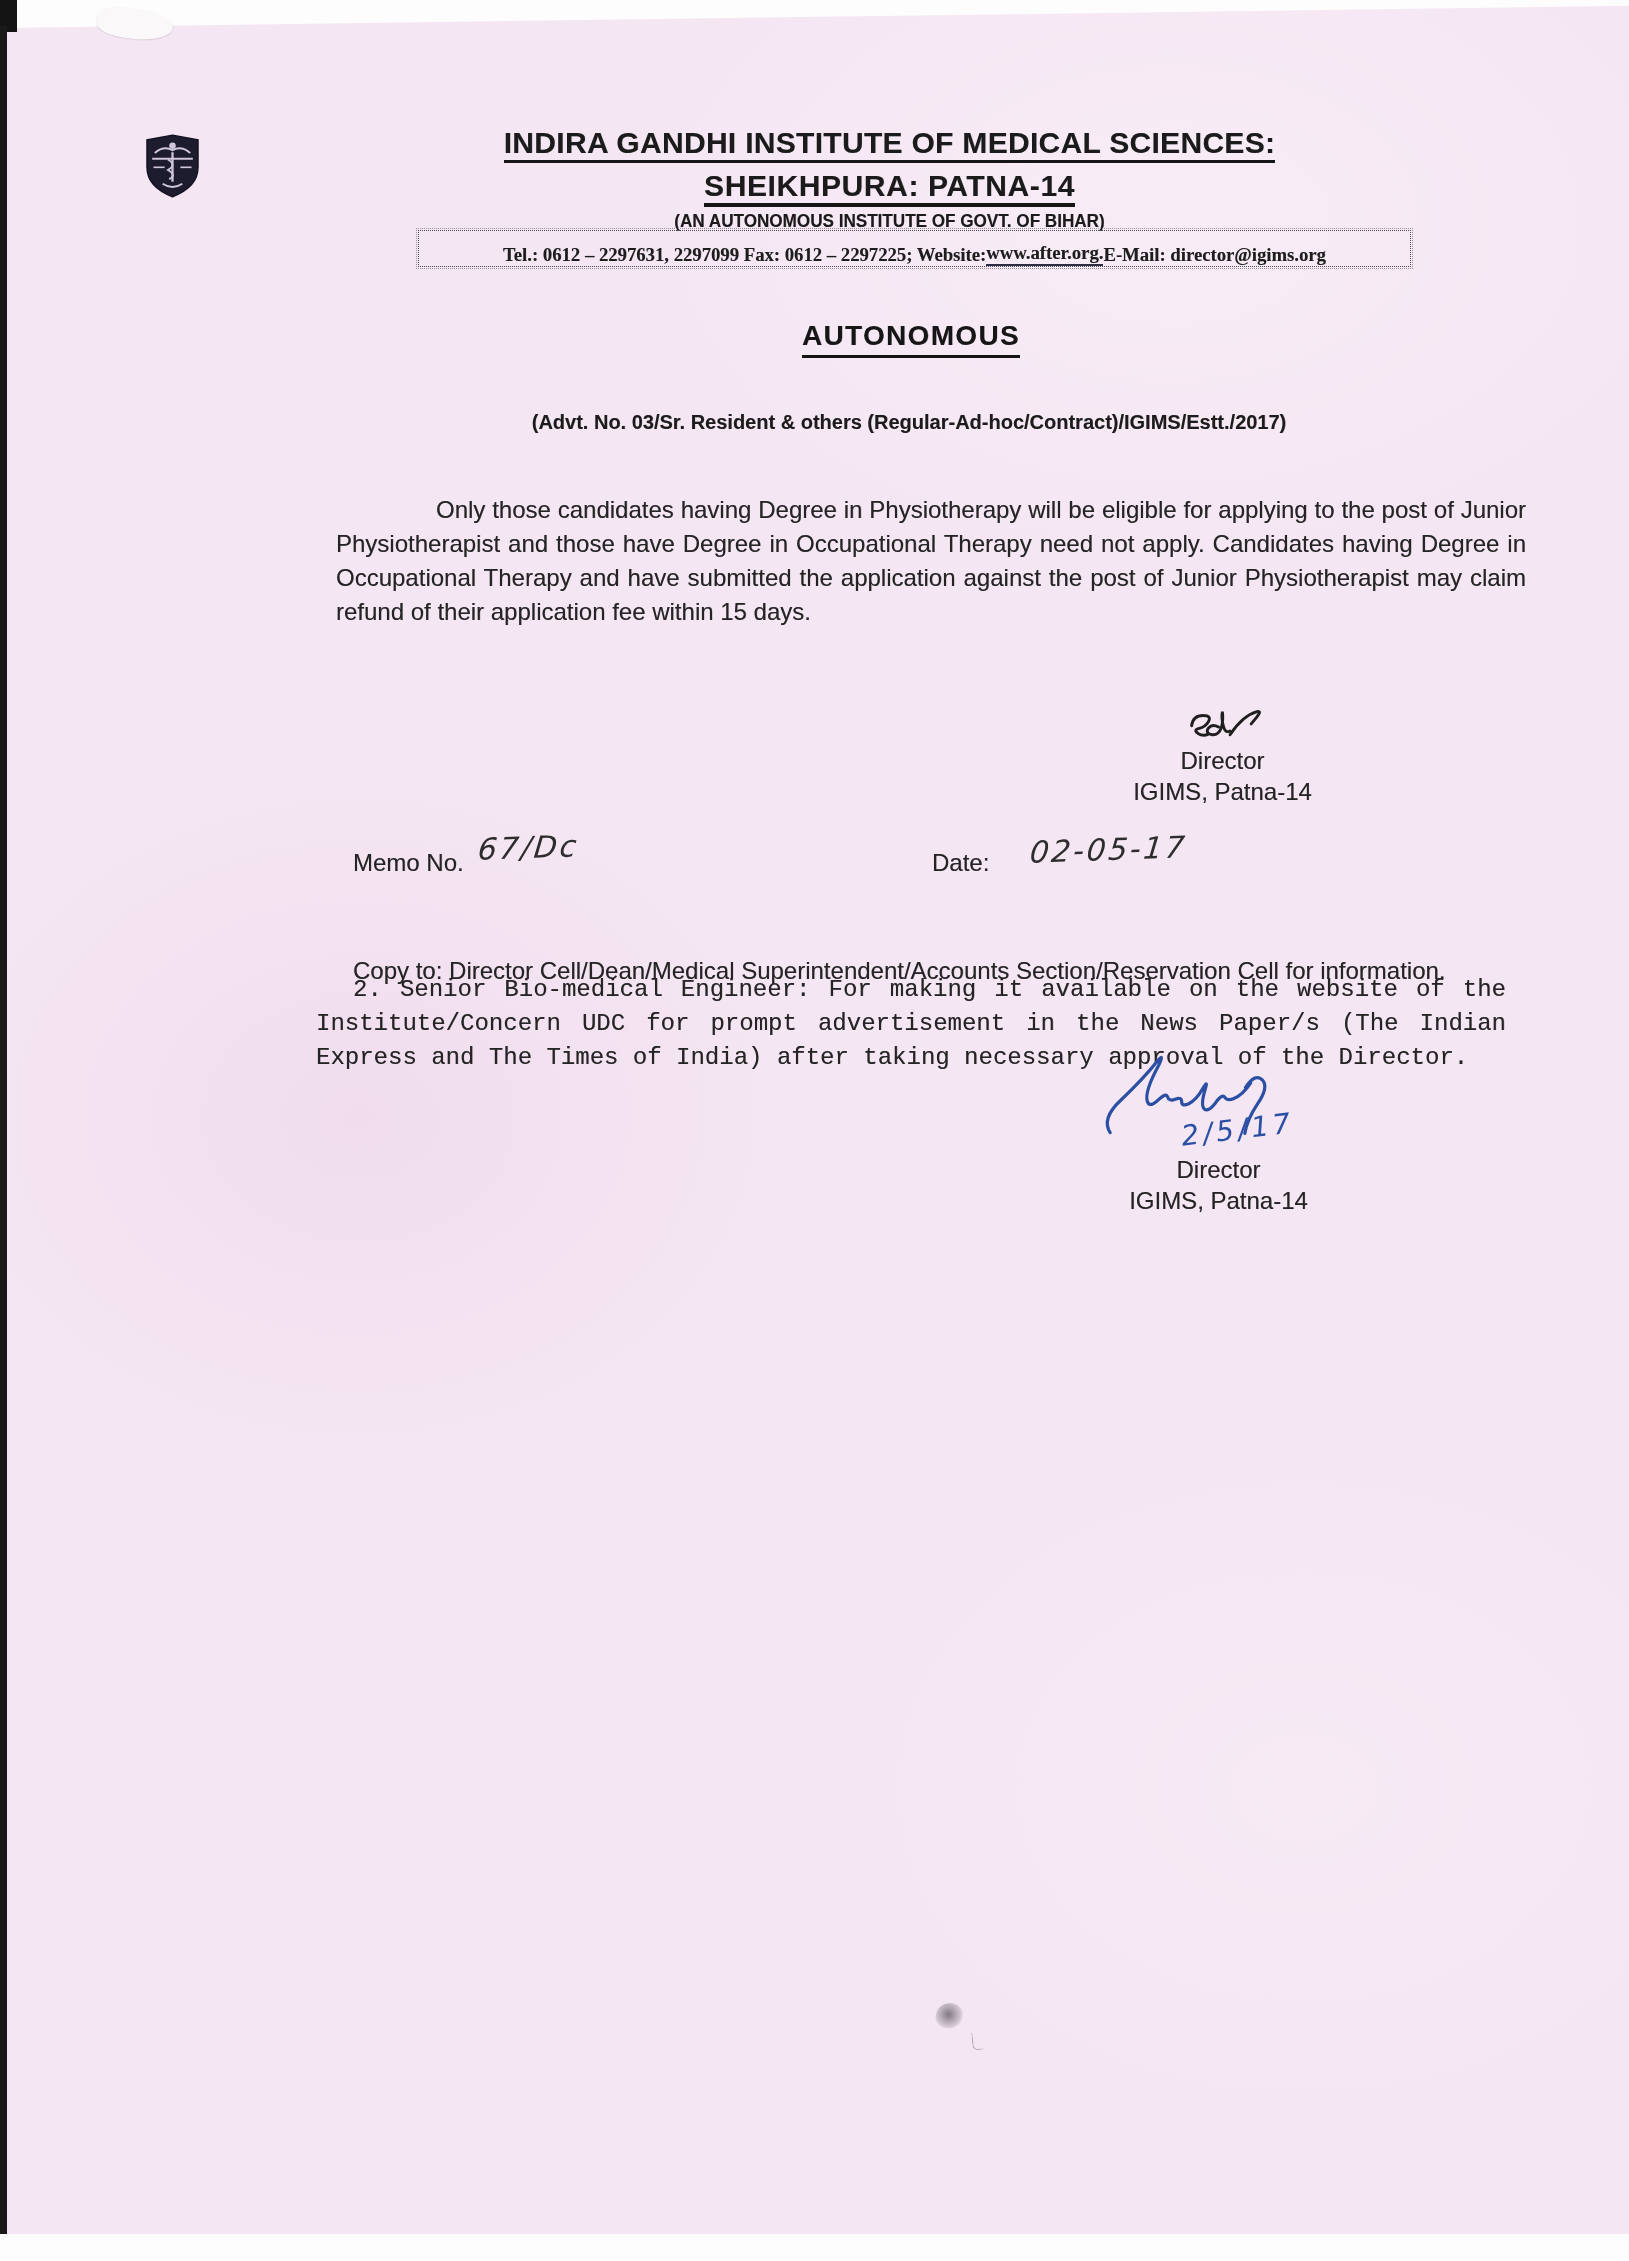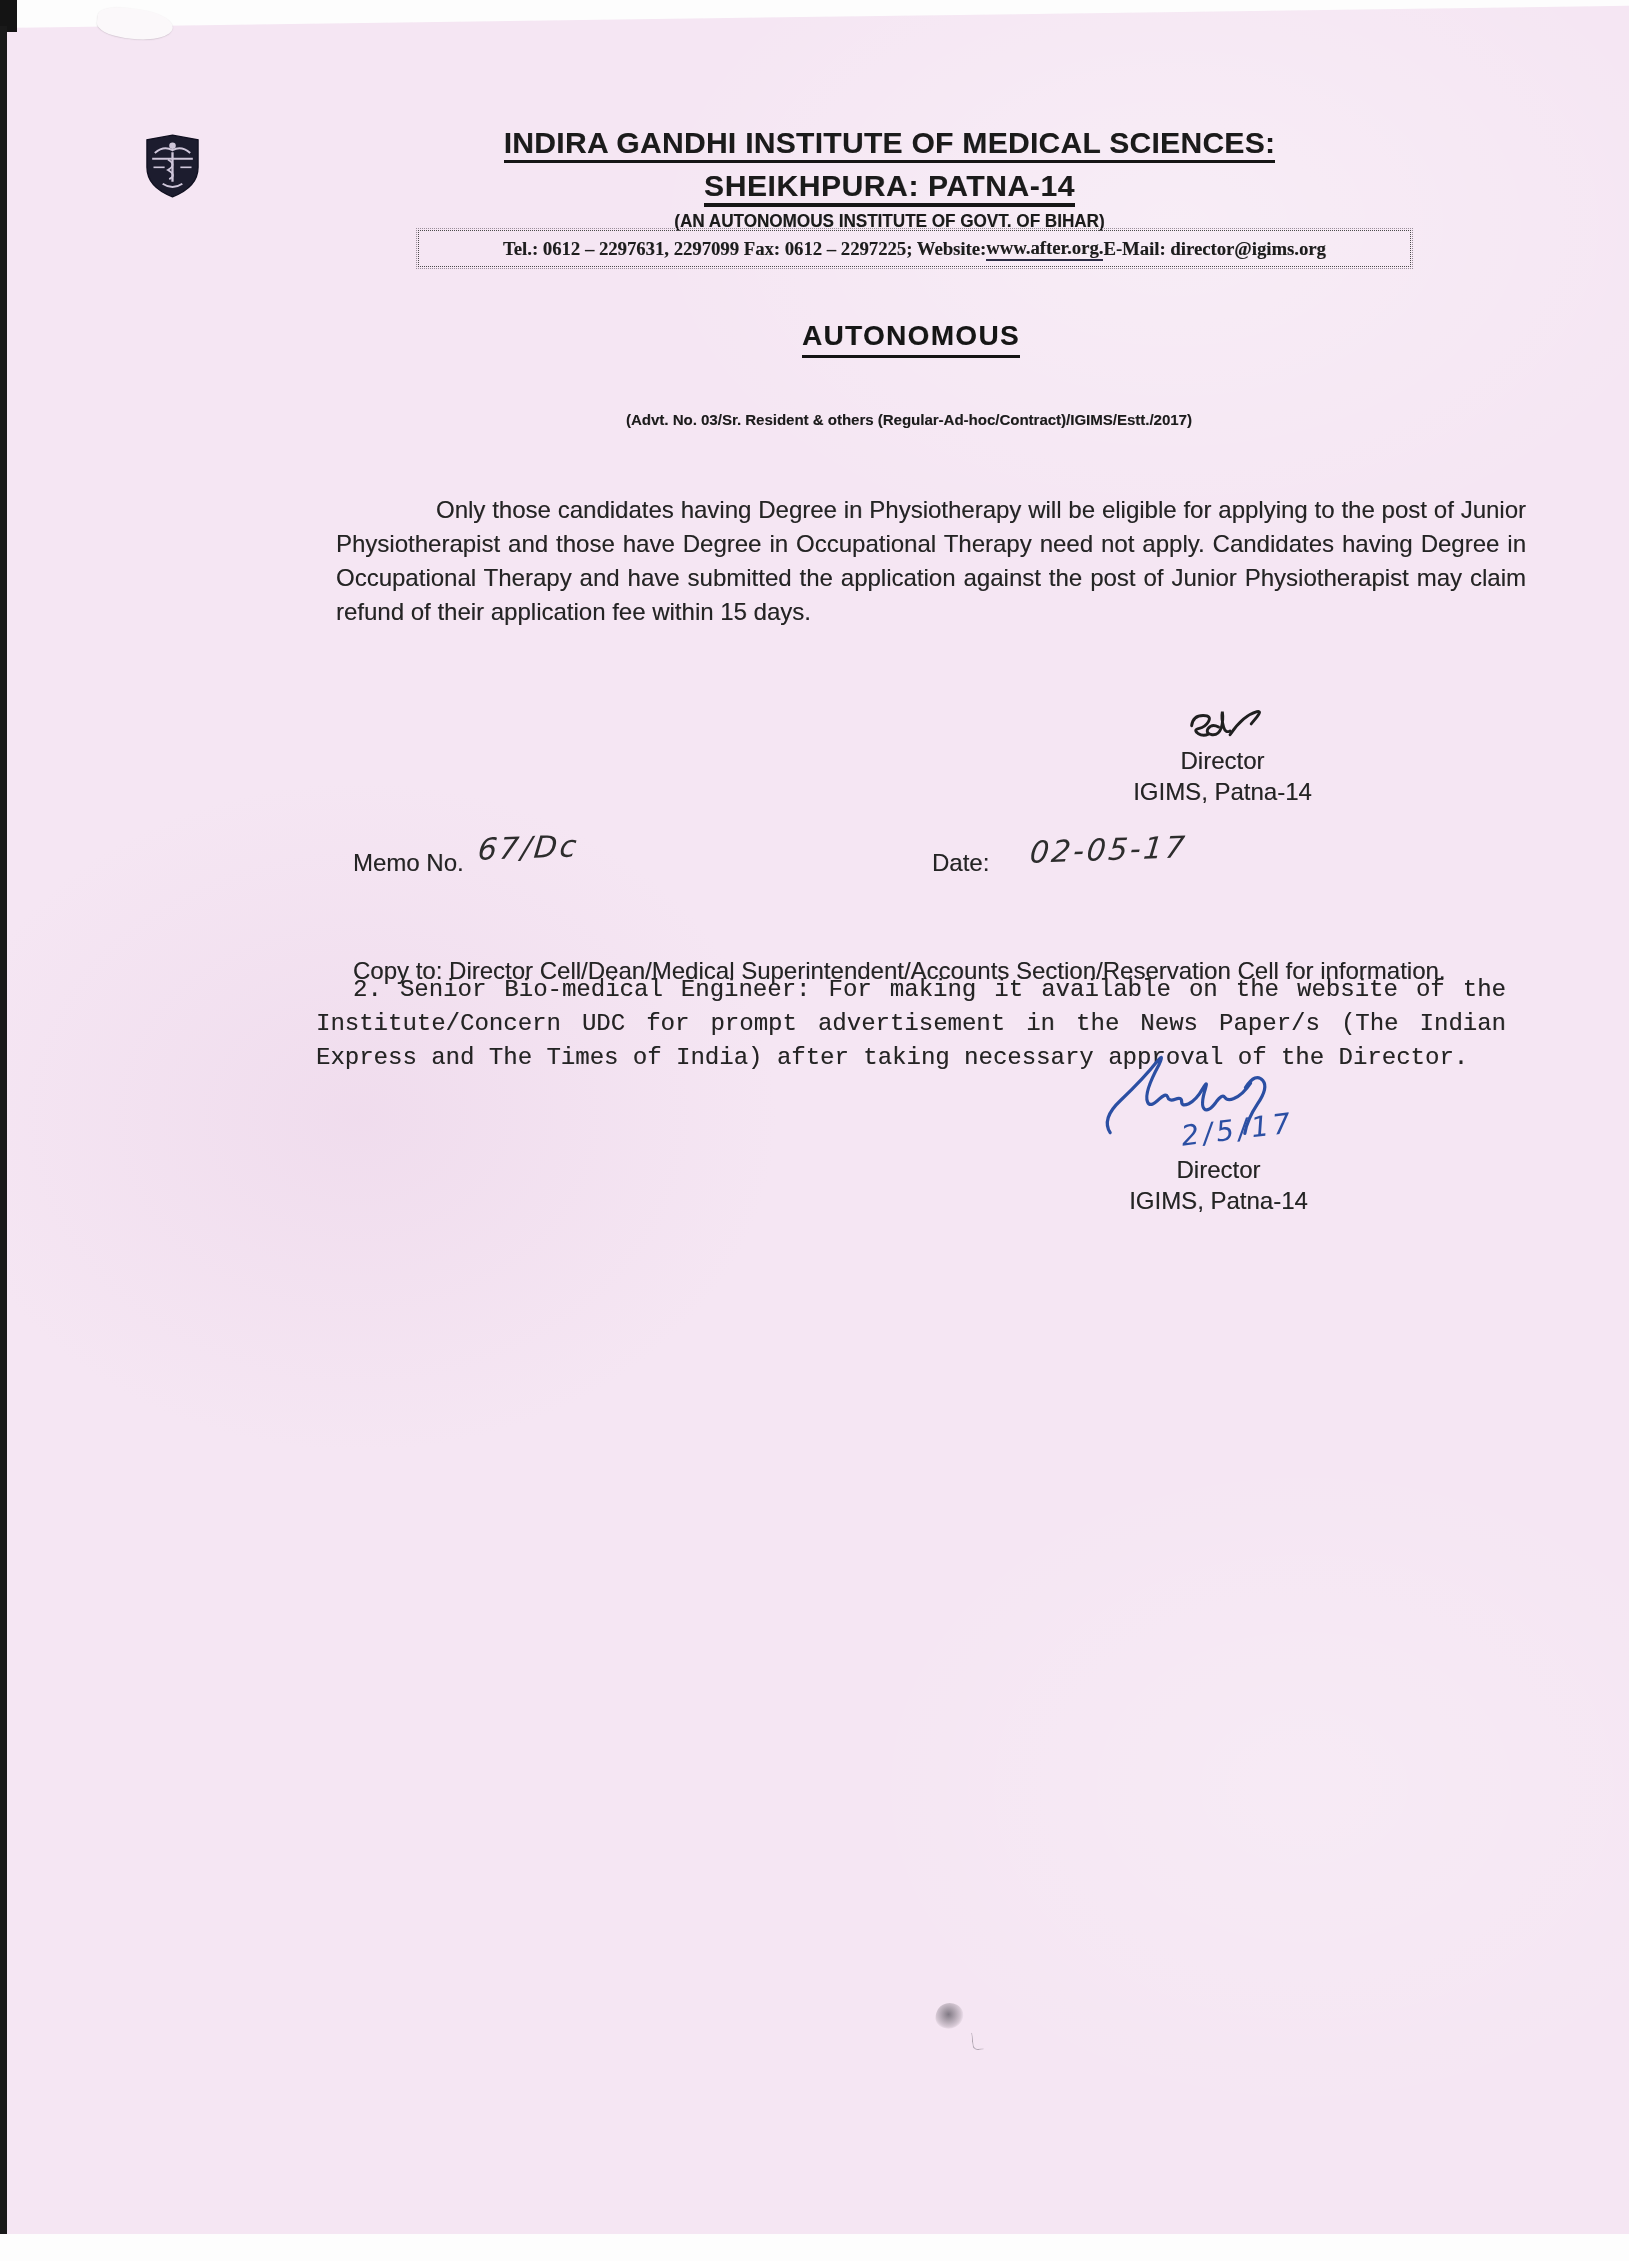--- a/index.html
+++ b/index.html
@@ -23,30 +23,30 @@
   #emblem{position:absolute;left:143px;top:133px;width:59px;height:66px;}
   #head{position:absolute;left:148px;top:128px;width:1483px;text-align:center;line-height:1;}
   .h-line1{display:inline-block;font-size:30px;font-weight:bold;letter-spacing:0.3px;color:#1b1b1b;
            border-bottom:3.9px solid #161616;padding-bottom:1.9px;}
   .h-line2{display:inline-block;font-size:30px;font-weight:bold;letter-spacing:0.6px;color:#1b1b1b;
            border-bottom:4.5px solid #161616;padding-bottom:1.9px;margin-top:8.4px;}
   .h-line3{display:inline-block;font-size:18px;font-weight:bold;color:#1b1b1b;margin-top:4.5px;
            transform:scaleX(.95);}
   #contact-box{position:absolute;left:418px;top:230px;width:993px;height:37px;box-sizing:border-box;
            border:1.9px dotted #4a4a4a;outline:0.6px dotted #9a8f9a;outline-offset:1.3px;
-           display:flex;align-items:center;justify-content:center;
+           display:flex;align-items:flex-end;justify-content:center;
            font-family:"Liberation Serif",serif;font-weight:bold;font-size:18.7px;color:#1d1d1d;white-space:nowrap;}
   #contact-box .site{border-bottom:2.6px solid #2c2c44;padding-bottom:0;}
 
   
   #title-wrap{position:absolute;left:316px;top:320px;width:1190px;text-align:center;}
   #doc-title{display:inline-block;font-size:28px;font-weight:bold;letter-spacing:1.3px;color:#161616;
              border-bottom:3.9px solid #141414;padding-bottom:2.6px;}
   #advt{position:absolute;left:303px;top:411px;width:1212px;text-align:center;
-        font-size:15px;font-weight:bold;color:#1c1c1c;}
+        font-size:20px;font-weight:bold;color:#1c1c1c;}
 
   
   .para{position:absolute;left:316px;width:1190px;font-size:24px;line-height:34px;
         text-align:justify;color:#242424;}
   #para1{top:469px;text-indent:100px;margin-left:20px;}
   #copy-to{top:930px;text-indent:37px;}
   #para2{top:949px;text-indent:37px;font-family:Liberation Mono, monospace;}
 
   
   #memo-row{position:absolute;left:0;top:0;width:1630px;height:0;}

